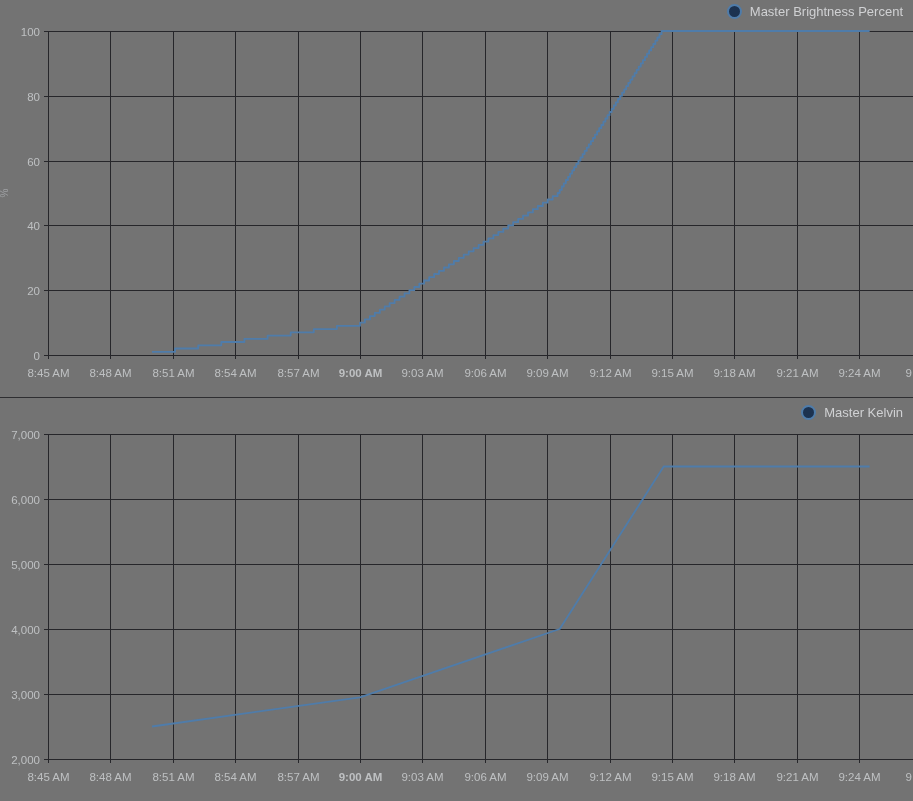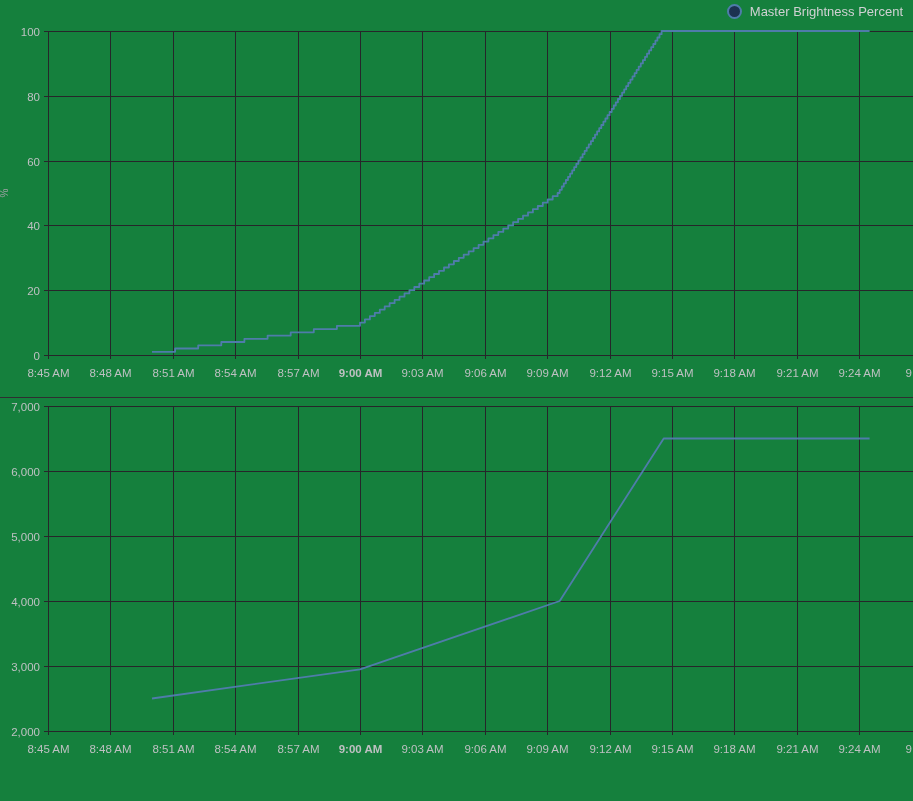--- a/index.html
+++ b/index.html
@@ -1,18 +1,18 @@
 <!DOCTYPE html>
 <html><head>
 <meta charset="utf-8">
 <style>
   html,body{margin:0;padding:0;background:#131316;}
   .page{
     position:relative; width:913px; height:801px; overflow:hidden;
-    background:#15803d;
+    background:#737373;
     font-family:"Liberation Sans", sans-serif;
     -webkit-font-smoothing:antialiased;
   }
   .chart-section{position:absolute; left:0; width:913px;}
   #section-brightness{top:0; height:386px;}
   #section-kelvin{top:398px; height:403px;}
   .divider{position:absolute; top:397px; left:0; width:913px; height:1px; background:#2e2e31;}
   .legend-row{display:flex; justify-content:flex-end; align-items:center; gap:8px; padding-right:10px;}
   #section-brightness .legend-row{height:22px;}
   #section-kelvin .legend-row{height:28px;}
@@ -102,20 +102,24 @@
           <text y="355" x="905.5" text-anchor="start">9:</text>
         </g>
         <text x="8" y="171" text-anchor="middle" fill="#9fa1a4" font-size="10px" transform="rotate(-90 8 171)">%</text>
         <path d="M 152.0 329.8 H 175.1 V 326.5 H 198.2 V 323.3 H 221.3 V 320.0 H 244.4 V 316.8 H 267.6 V 313.6 H 290.7 V 310.3 H 313.8 V 307.1 H 336.9 V 303.8 H 360.0 V 300.6 H 364.9 V 297.4 H 369.9 V 294.1 H 374.8 V 290.9 H 379.8 V 287.6 H 384.7 V 284.4 H 389.6 V 281.2 H 394.6 V 277.9 H 399.5 V 274.7 H 404.5 V 271.4 H 409.4 V 268.2 H 414.3 V 265.0 H 419.3 V 261.7 H 424.2 V 258.5 H 429.2 V 255.2 H 434.1 V 252.0 H 439.0 V 248.8 H 444.0 V 245.5 H 448.9 V 242.3 H 453.9 V 239.0 H 458.8 V 235.8 H 463.7 V 232.6 H 468.7 V 229.3 H 473.6 V 226.1 H 478.6 V 222.8 H 483.5 V 219.6 H 488.4 V 216.4 H 493.4 V 213.1 H 498.3 V 209.9 H 503.3 V 206.6 H 508.2 V 203.4 H 513.1 V 200.2 H 518.1 V 196.9 H 523.0 V 193.7 H 528.0 V 190.4 H 532.9 V 187.2 H 537.8 V 184.0 H 542.8 V 180.7 H 547.7 V 177.5 H 552.7 V 174.2 H 557.6 V 171.0 H 559.7 V 167.8 H 561.8 V 164.5 H 563.8 V 161.3 H 565.9 V 158.0 H 568.0 V 154.8 H 570.1 V 151.6 H 572.2 V 148.3 H 574.2 V 145.1 H 576.3 V 141.8 H 578.4 V 138.6 H 580.5 V 135.4 H 582.6 V 132.1 H 584.6 V 128.9 H 586.7 V 125.6 H 588.8 V 122.4 H 590.9 V 119.2 H 593.0 V 115.9 H 595.0 V 112.7 H 597.1 V 109.4 H 599.2 V 106.2 H 601.3 V 103.0 H 603.4 V 99.7 H 605.4 V 96.5 H 607.5 V 93.2 H 609.6 V 90.0 H 611.7 V 86.8 H 613.8 V 83.5 H 615.8 V 80.3 H 617.9 V 77.0 H 620.0 V 73.8 H 622.1 V 70.6 H 624.2 V 67.3 H 626.2 V 64.1 H 628.3 V 60.8 H 630.4 V 57.6 H 632.5 V 54.4 H 634.6 V 51.1 H 636.6 V 47.9 H 638.7 V 44.6 H 640.8 V 41.4 H 642.9 V 38.2 H 645.0 V 34.9 H 647.0 V 31.7 H 649.1 V 28.4 H 651.2 V 25.2 H 653.3 V 22.0 H 655.4 V 18.7 H 657.4 V 15.5 H 659.5 V 12.2 H 661.6 V 9.0 H 869.6 V 9.0" fill="none" stroke="#4f7caa" stroke-width="1.8" stroke-linejoin="round" stroke-linecap="butt"></path>
       </svg>
   </section>
 
   <div class="divider"></div>
 
   <section class="chart-section" id="section-kelvin">
+    <div class="legend-row">
+      <span class="legend-dot" style="border-color: rgb(79, 124, 170);"></span>
+      <span class="legend-label">Master Kelvin</span>
+    </div>
     <svg class="plot" id="plot1" width="913" height="375">
         <g stroke="#26262a" stroke-width="1">
           <line x1="48" x2="913" y1="333.5" y2="333.5"></line>
           <line x1="44" x2="48" y1="333.5" y2="333.5"></line>
           <line x1="48" x2="913" y1="268.5" y2="268.5"></line>
           <line x1="44" x2="48" y1="268.5" y2="268.5"></line>
           <line x1="48" x2="913" y1="203.5" y2="203.5"></line>
           <line x1="44" x2="48" y1="203.5" y2="203.5"></line>
           <line x1="48" x2="913" y1="138.5" y2="138.5"></line>
           <line x1="44" x2="48" y1="138.5" y2="138.5"></line>

